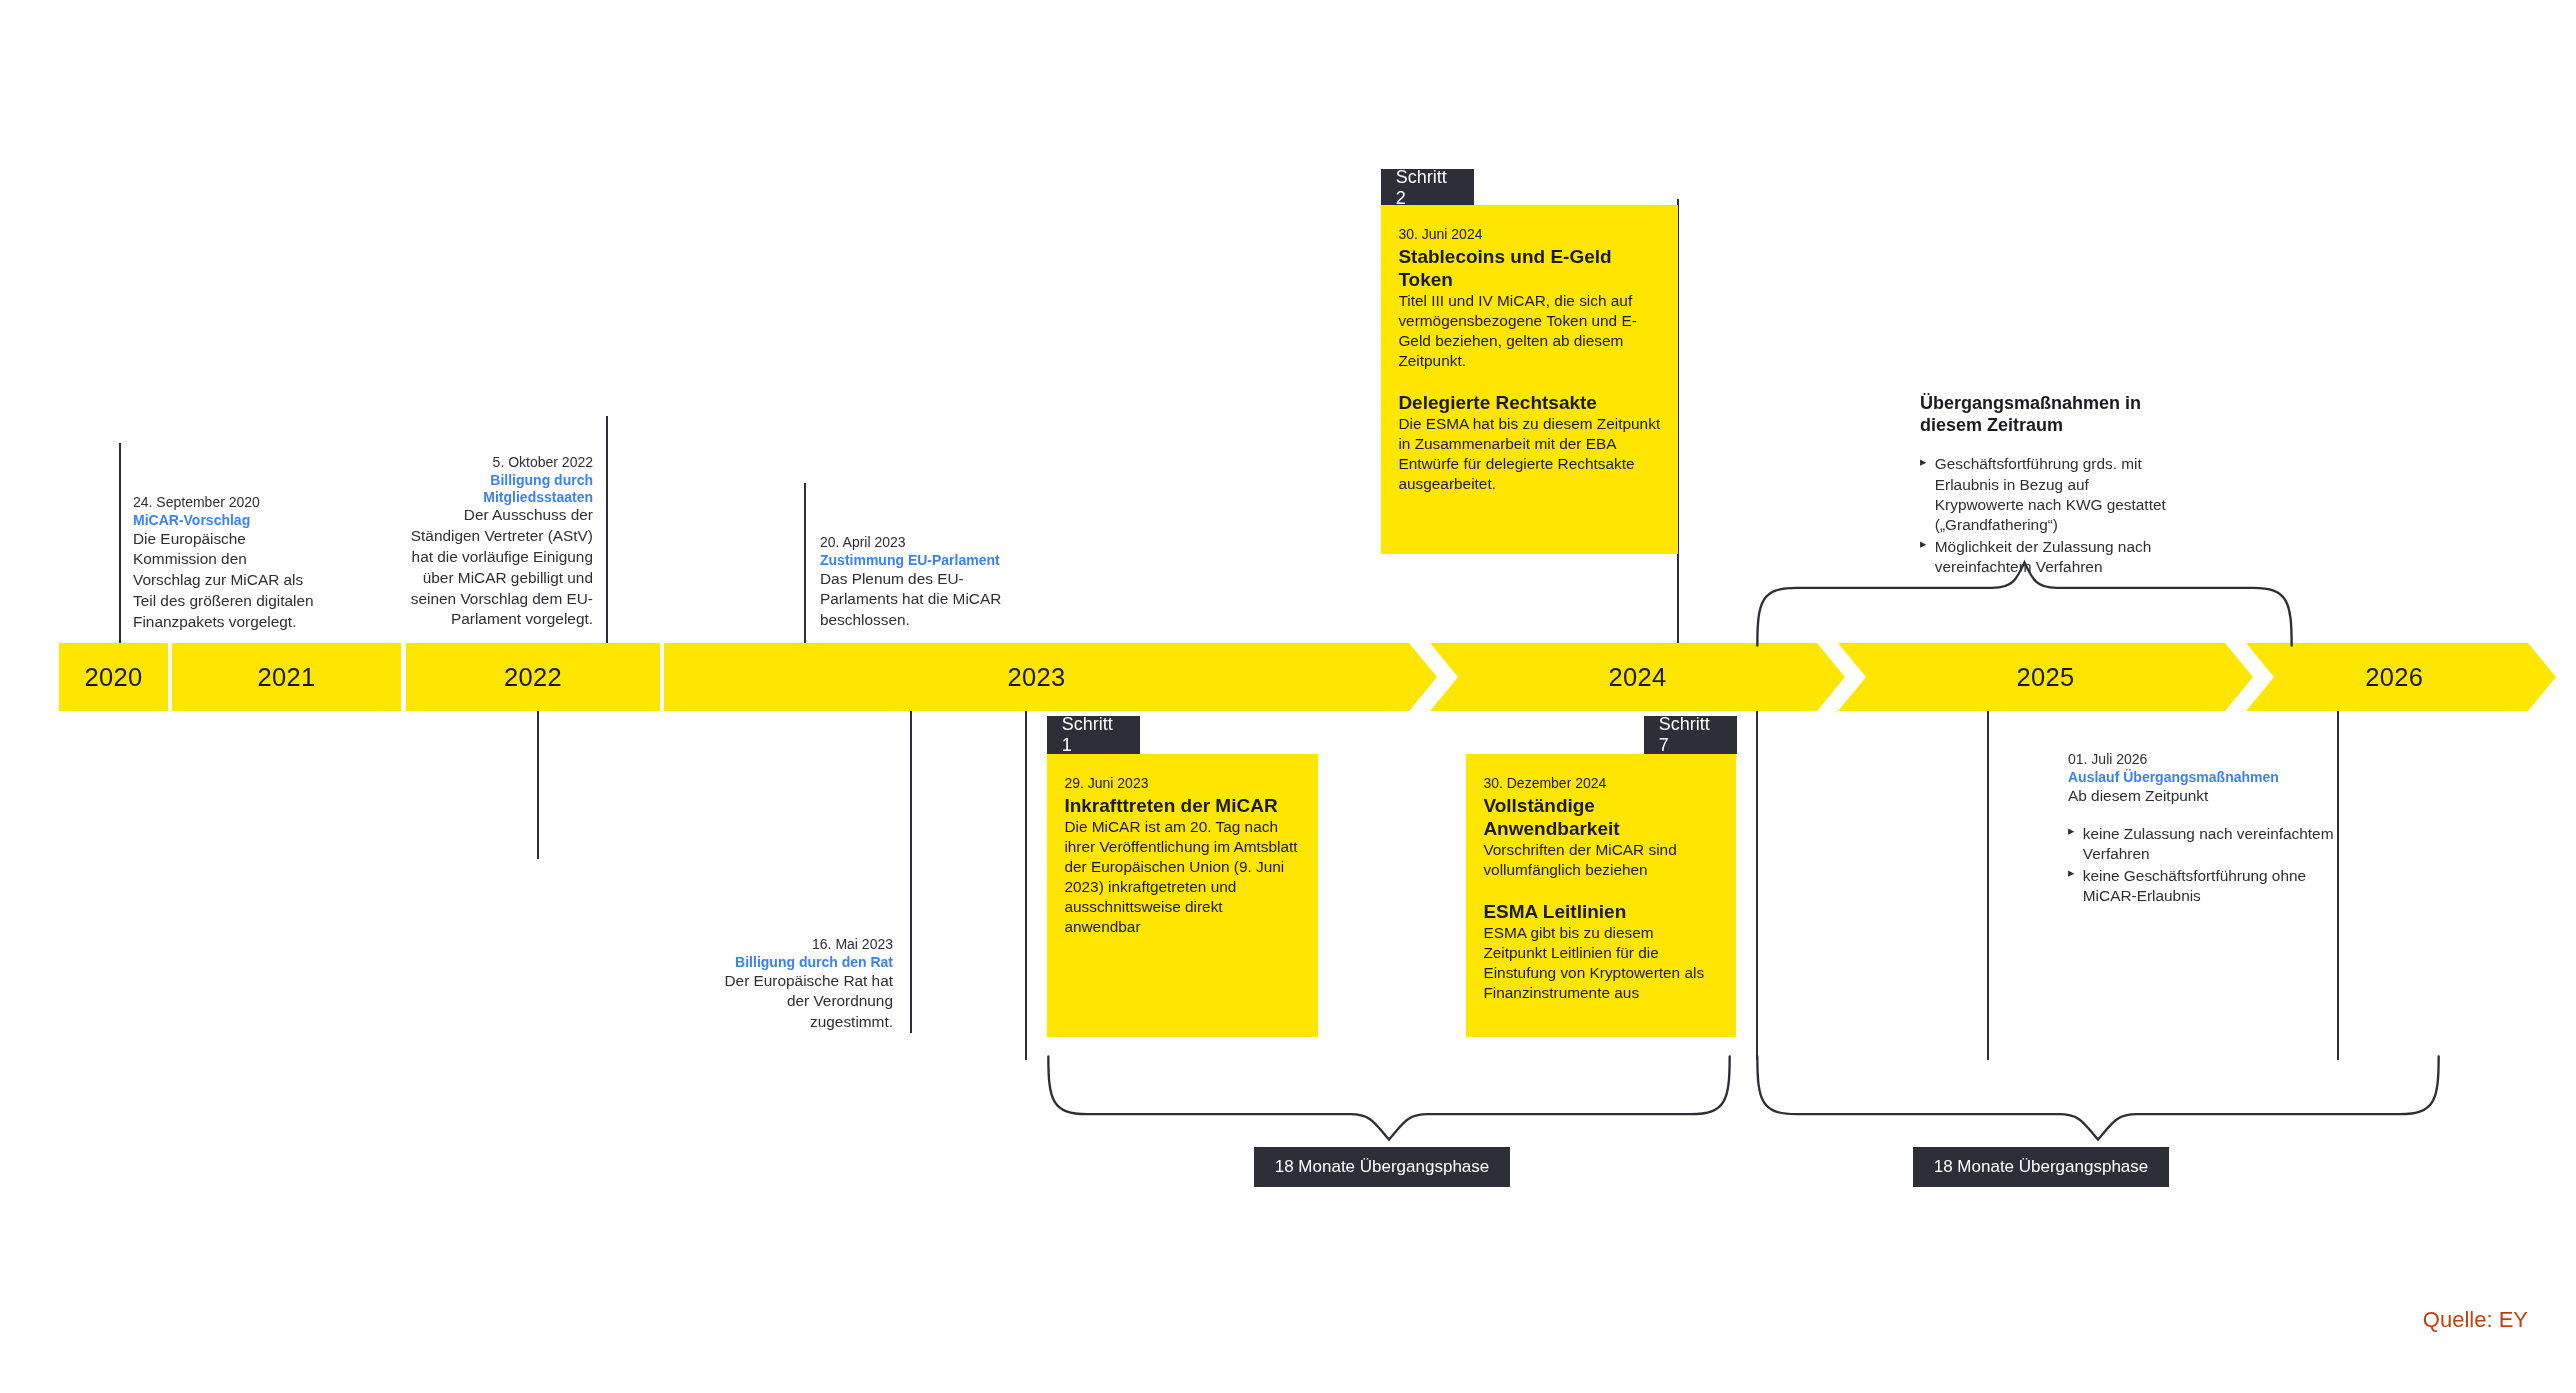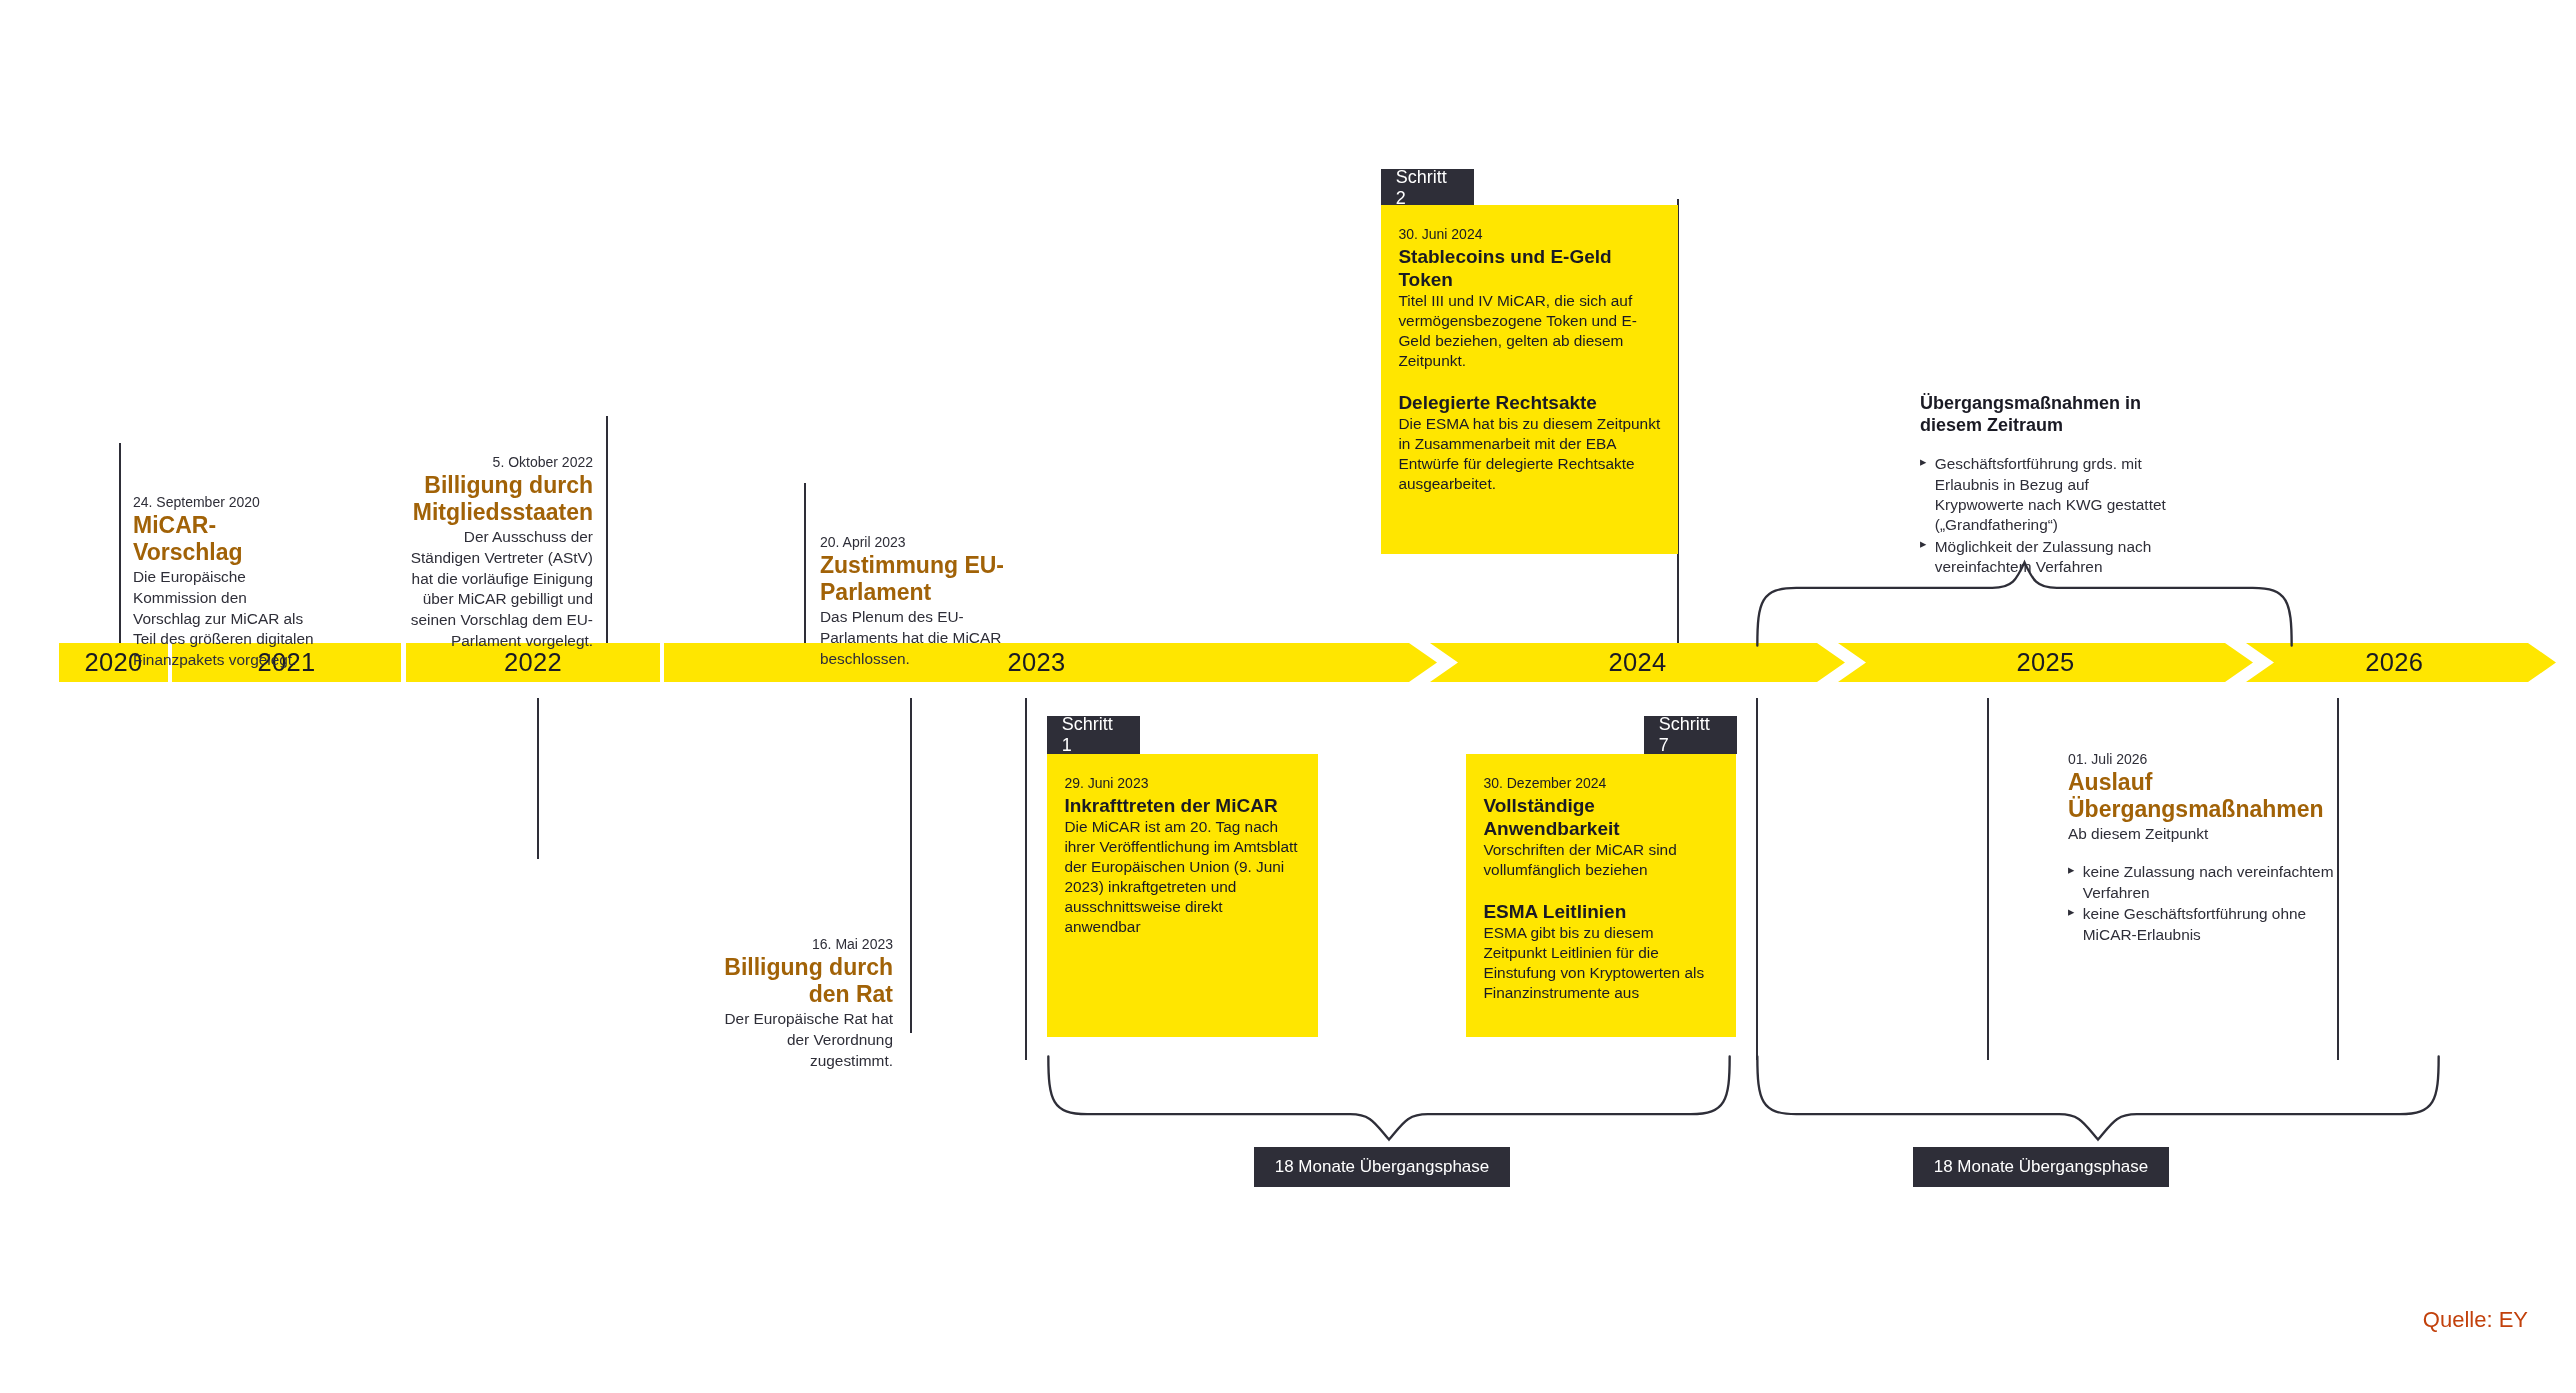--- a/index.html
+++ b/index.html
@@ -9,42 +9,42 @@
     font-family:"Liberation Sans","DejaVu Sans",sans-serif;
     color:#2e2e38;
     overflow:hidden;
     position:relative;
   }
   .canvas{position:absolute;left:0;top:0;width:2576px;height:1394px;}
 
   
   .axis{position:absolute;left:59px;top:643px;width:2469px;height:55px;}
   .yearseg{
-    position:absolute;top:0;height:39px;background:#ffe600;
+    position:absolute;top:0;height:68px;background:#ffe600;
     display:flex;align-items:center;justify-content:center;
   }
   .yearseg span{
     font-size:25.5px;color:#1a1a24;letter-spacing:0.3px;
     font-family:"Liberation Sans","DejaVu Sans",sans-serif;
   }
   .chev-right{
     clip-path:polygon(0 0, calc(100% - 28px) 0, 100% 50%, calc(100% - 28px) 100%, 0 100%);
   }
   .chev-both{
     clip-path:polygon(0 0, calc(100% - 28px) 0, 100% 50%, calc(100% - 28px) 100%, 0 100%, 28px 50%);
     text-align:right;
   }
 
   
   .vline{position:absolute;width:2px;background:#2e2e38;}
 
   
   .blk{position:absolute;margin-top:37px;}
   .blk .date{font-size:14px;font-weight:400;line-height:1.35;color:#2e2e38;}
-  .blk .ttl{font-size:23px;font-weight:700;line-height:1.2;color:#a16207;}
+  .blk .ttl{font-size:14px;font-weight:700;line-height:1.2;color:#3b82f6;}
   .blk .bdy{font-size:15.4px;font-weight:400;line-height:1.35;color:#2e2e38;}
   .blk.right{text-align:right;}
   .blk.left{text-align:left;}
 
   
   .card{position:absolute;background:#ffe600;padding:20px 17.4px 17.4px 17.4px;box-sizing:border-box;}
   .card .date{font-size:14px;line-height:1.4;color:#1a1a24;font-weight:400;}
   .card .ttl{font-size:19px;font-weight:700;line-height:1.22;color:#1a1a24;}
   .card .bdy{font-size:15.4px;line-height:1.3;color:#1a1a24;}
   .card .gap{height:20px;}

